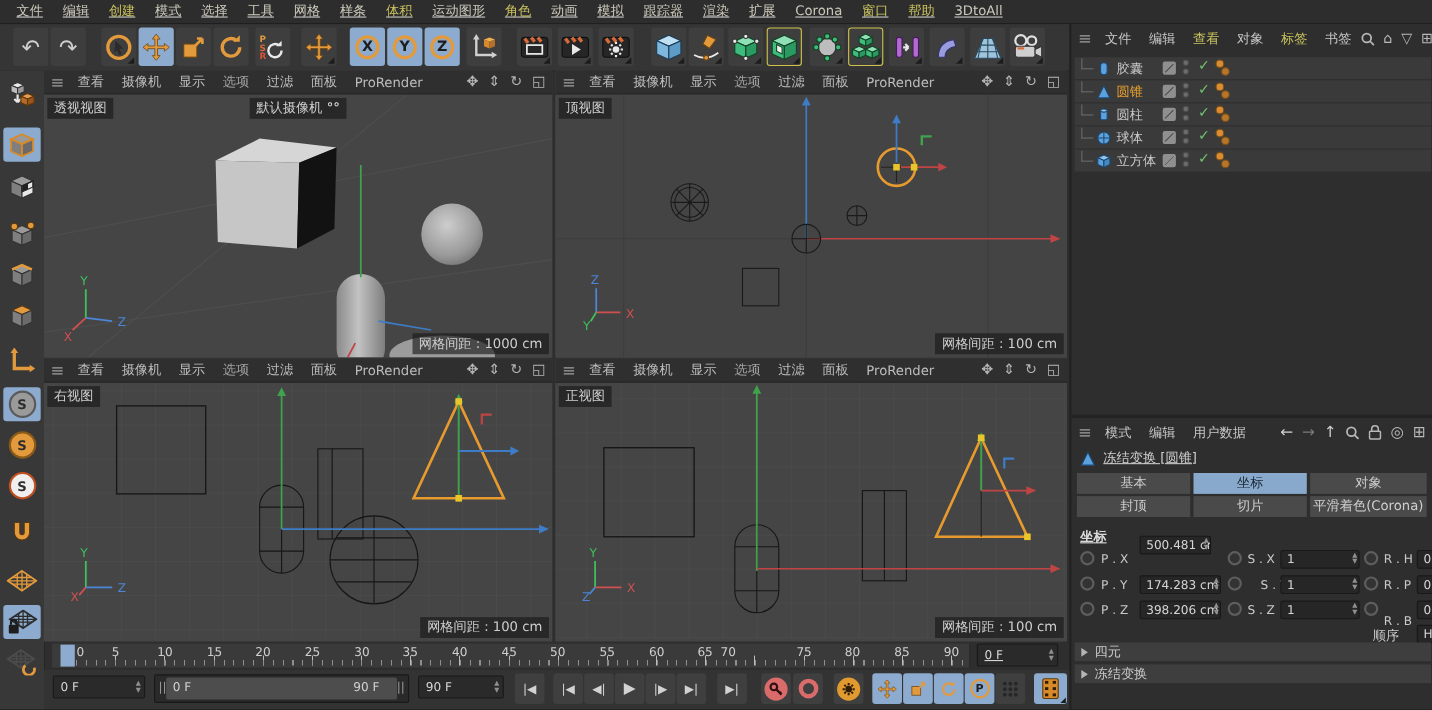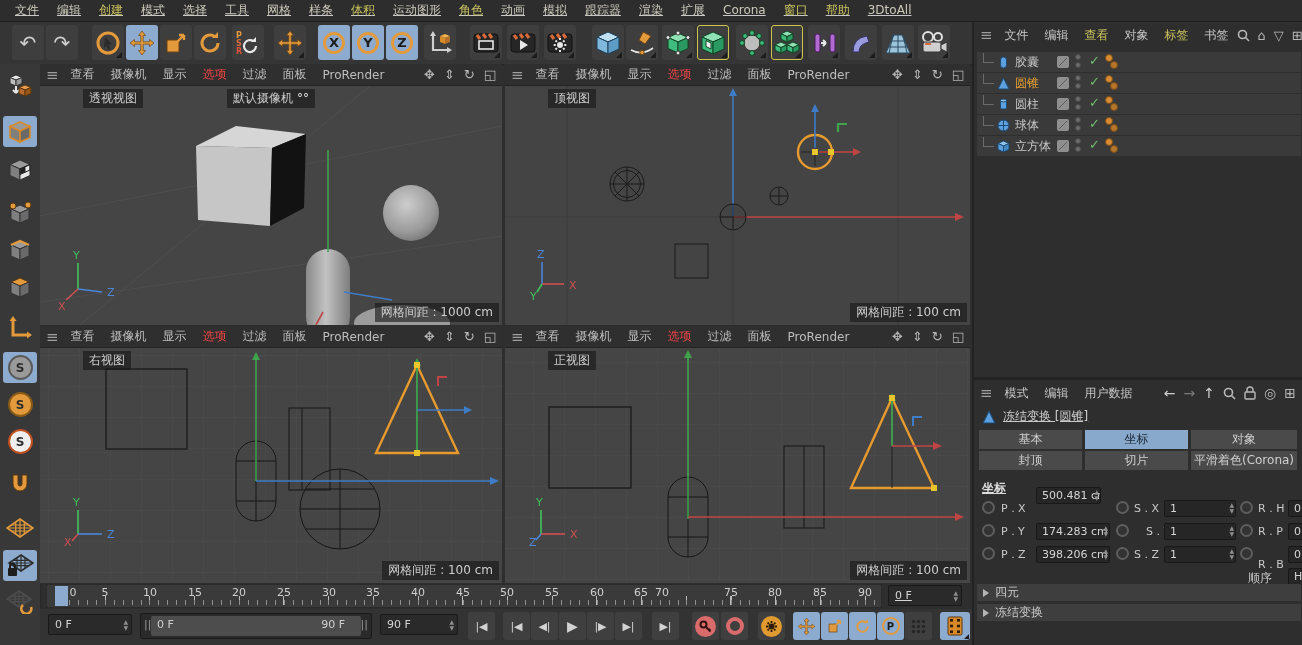--- a/index.html
+++ b/index.html
@@ -37,25 +37,25 @@
   .sbtn{position:absolute;left:3px;width:34px;height:31px;border-radius:3px;display:flex;align-items:center;justify-content:center;}
   .sbtn.active{background:#8cabce;}
   .scircle{width:21px;height:21px;border-radius:50%;display:flex;align-items:center;justify-content:center;font-weight:bold;font-size:12px;}
 
   
   .vp{position:absolute;background:#464646;}
   .vp-header{position:absolute;left:0;top:0;right:0;height:22px;background:#2f2f2f;border-bottom:1px solid #232323;
              display:flex;align-items:center;padding:0 6px;box-sizing:border-box;}
   .vp-burger{color:#9e9e9e;font-size:15px;margin-right:4px;}
   .vp-mi{padding:0 8px;color:#bdbdbd;white-space:nowrap;}
-  .vp-mi.accent{color:#ef4444;}
+  .vp-mi.accent{color:#a3a3a3;}
   .vp-icons{margin-left:auto;display:flex;gap:9px;color:#b5b5b5;font-size:13px;}
   .vp-body{position:absolute;left:0;top:22px;right:0;bottom:0;overflow:hidden;background:#454545;}
   .chip{position:absolute;background:rgba(22,22,22,.62);color:#cfcfcf;font-size:12px;padding:1px 6px;white-space:nowrap;}
-  .vp-label{left:3px;top:3px;margin-left:40px;}
+  .vp-label{left:3px;top:3px;}
   .vp-grid{right:3px;bottom:3px;}
   .cam-badge{left:50%;transform:translateX(-50%);top:3px;display:flex;align-items:center;gap:4px;}
   .cam-dots{display:inline-block;width:12px;height:10px;position:relative;}
   .cam-dots::before{content:"°°";color:#e8e8e8;font-size:12px;position:absolute;top:-3px;left:0;}
 
   
   #rpanel{left:972px;top:22px;width:330px;height:623px;background:#2e2e2e;border-left:2px solid #222;box-sizing:border-box;overflow:hidden;}
   .pan-header{position:absolute;left:0;right:0;height:26px;display:flex;align-items:center;padding:0 6px;box-sizing:border-box;}
   .pan-mi{padding:0 8px;color:#c6c6c6;white-space:nowrap;}
   .pan-mi.accent{color:#c9c25e;}

